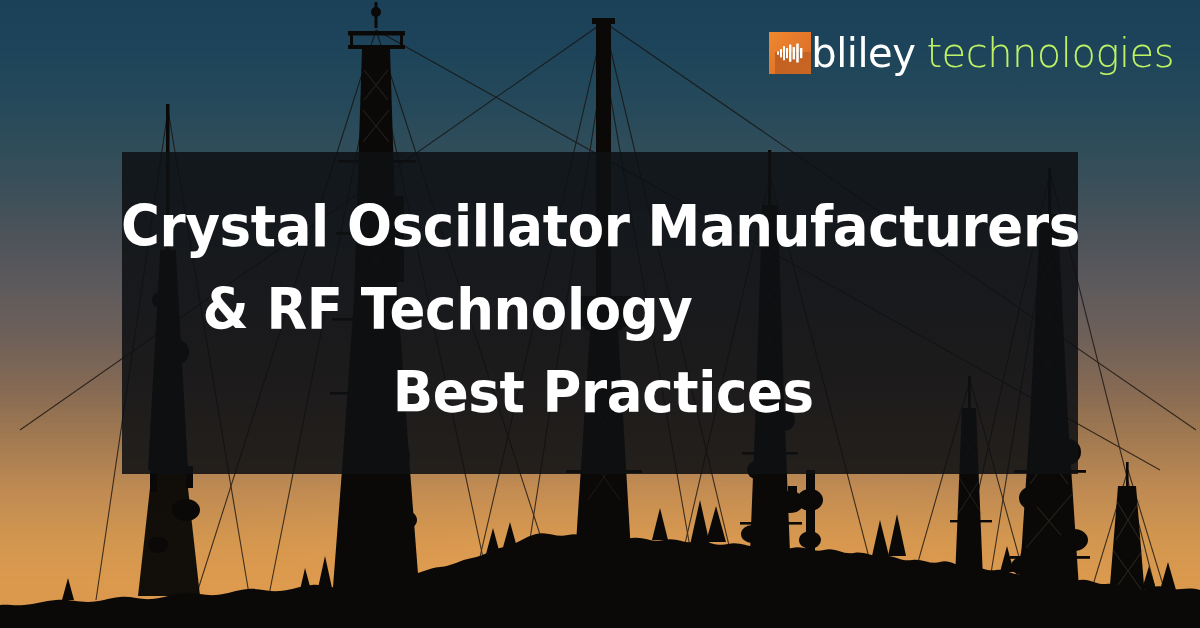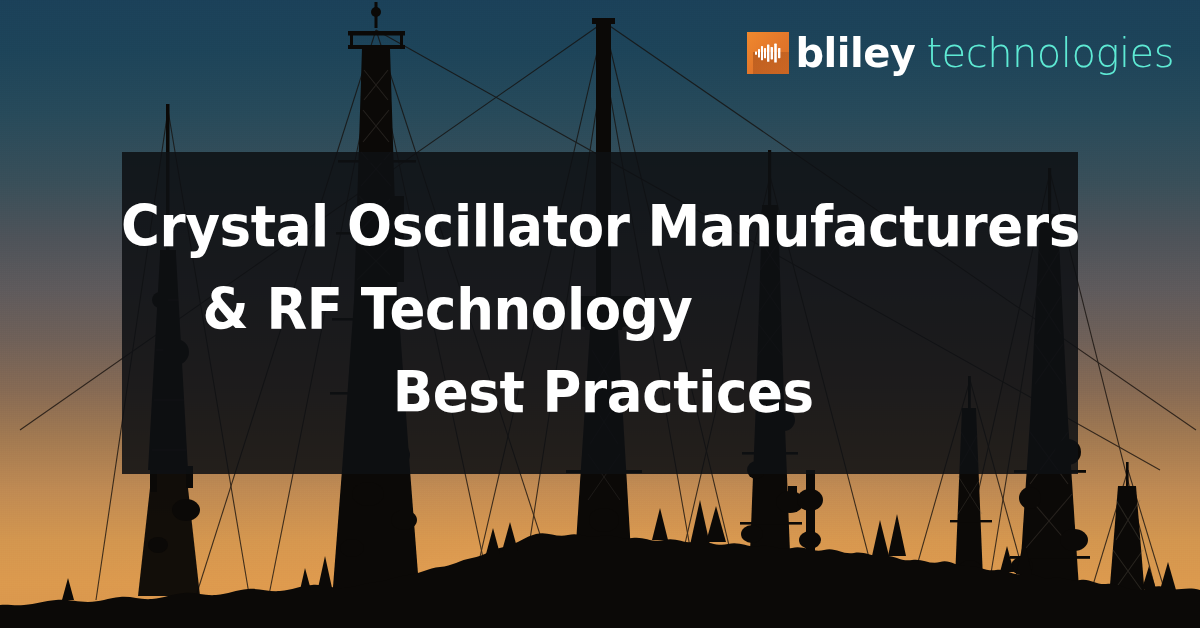--- a/index.html
+++ b/index.html
@@ -82,22 +82,22 @@
     transform:rotate(0deg);
     pointer-events:none;
   }
   .logo-mark svg { position:relative; z-index:2; display:block; }
   .logo-word {
     font-family:"DejaVu Sans", sans-serif;
     font-size:40px; line-height:42px;
     letter-spacing:-.5px;
     white-space:nowrap;
   }
-  .logo-word .w1 { color:#ffffff; font-weight:700;padding-left:6px; }
-  .logo-word .w2 { color:#5eead4; font-weight:300; margin-left:11px; }
+  .logo-word .w1 { color:#ffffff; font-weight:400; }
+  .logo-word .w2 { color:#bef264; font-weight:300; margin-left:11px; }
 
   
   .title-panel {
     position:absolute;
     left:122px; top:152px;
     width:956px; height:322px;
     background:rgba(14,16,20,.87);
     z-index:5;
     display:flex; flex-direction:column;
     align-items:flex-end; justify-content:center;

